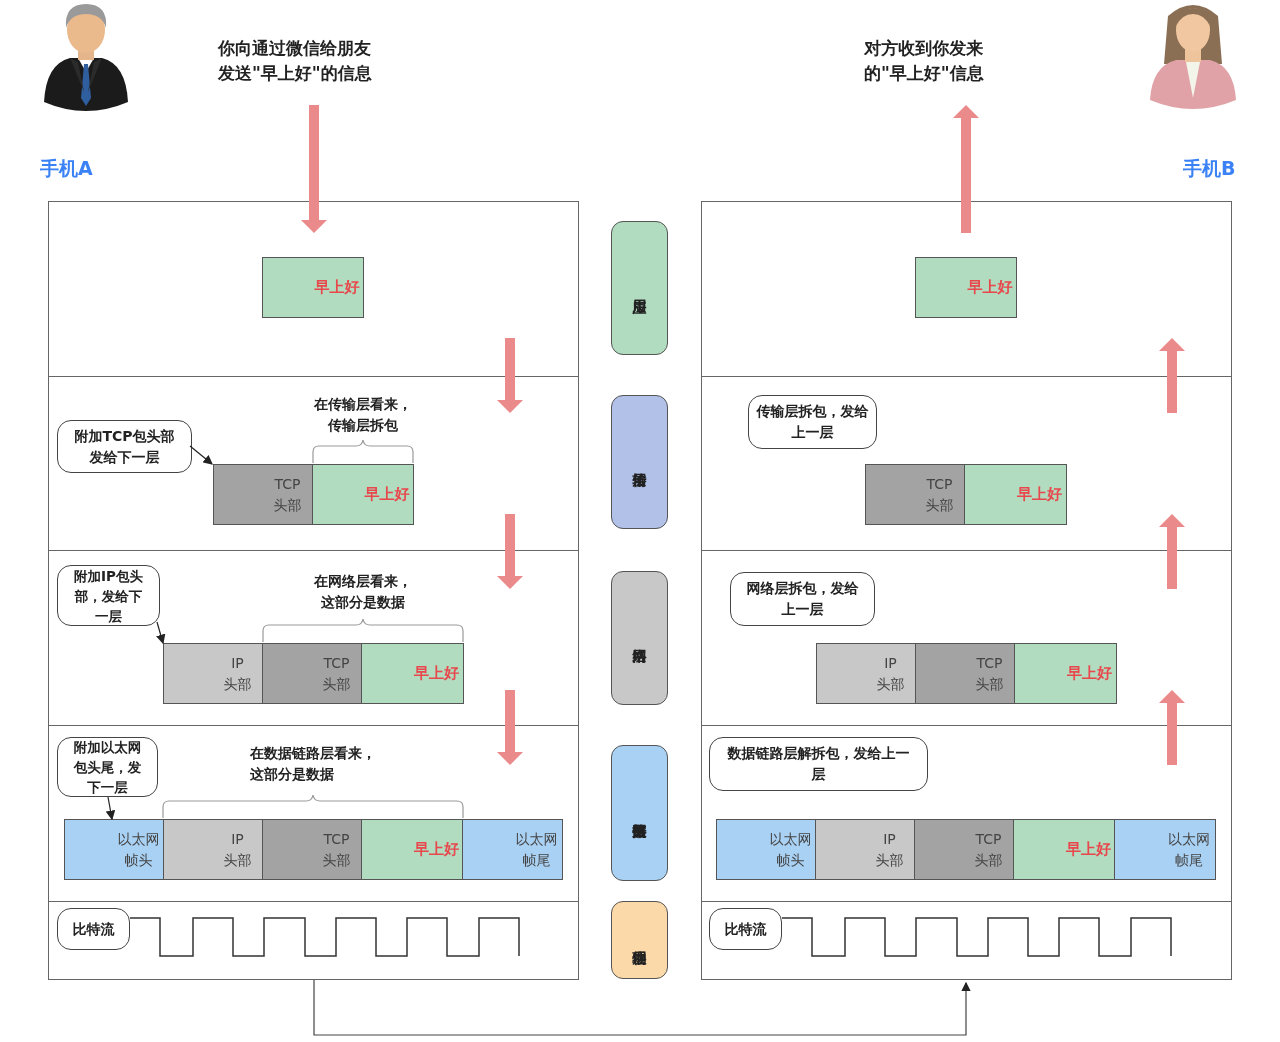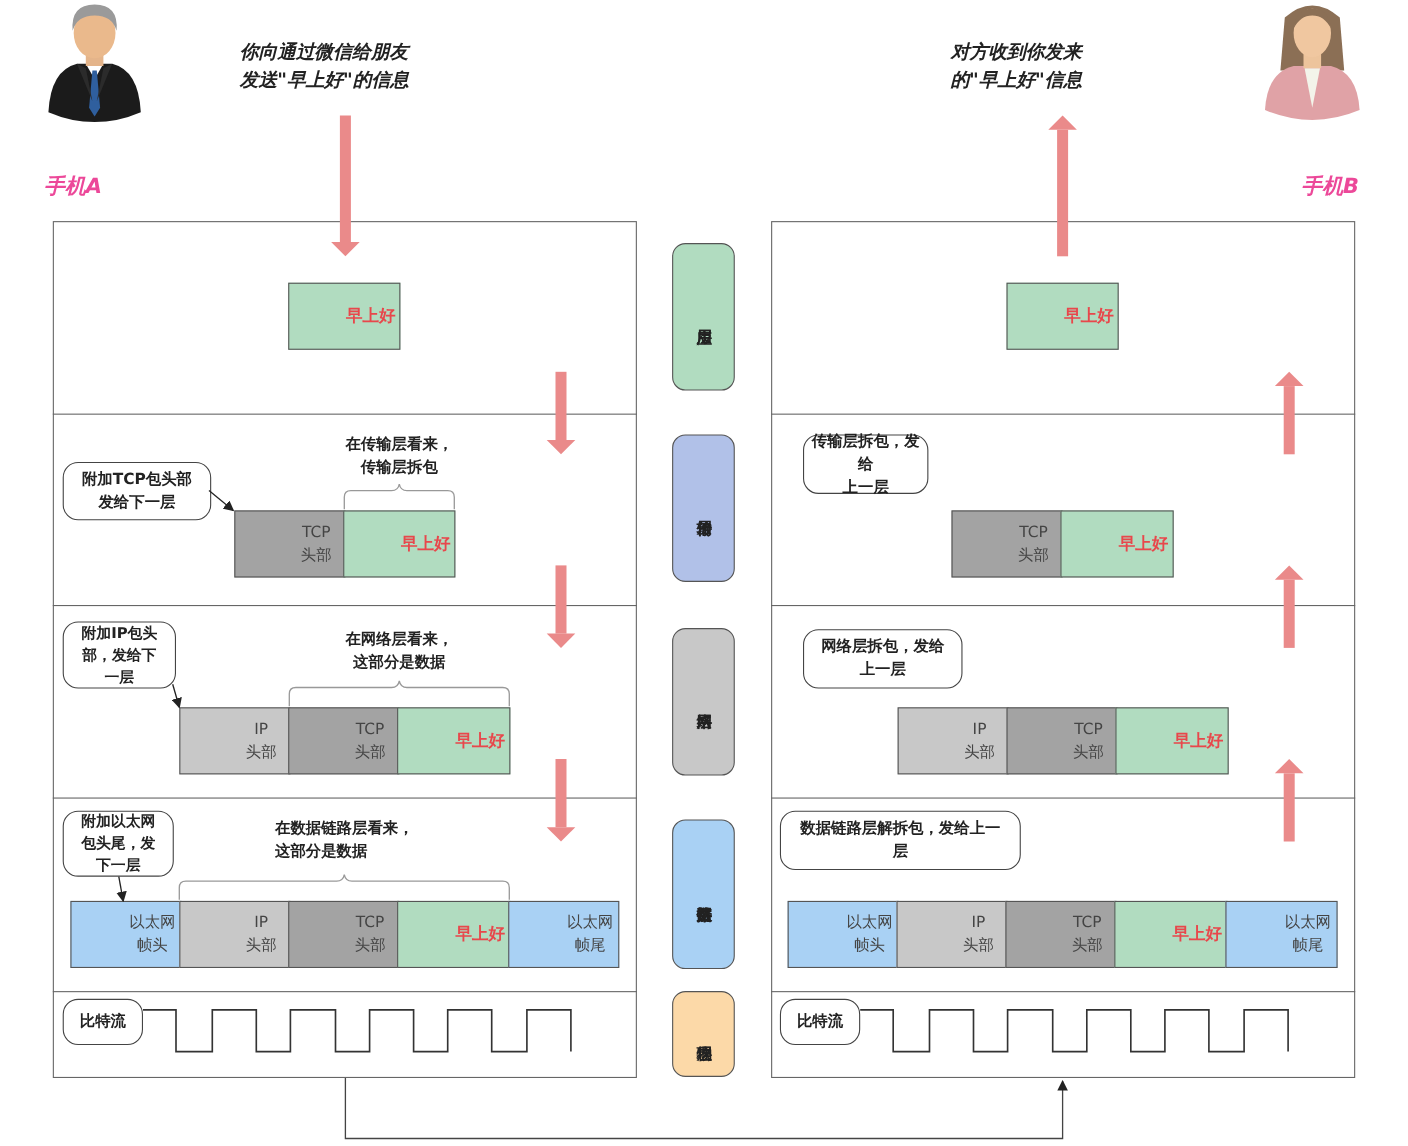--- a/index.html
+++ b/index.html
@@ -1,20 +1,20 @@
 <!DOCTYPE html>
 <html><head>
 <meta charset="utf-8">
 <style>
   html, body { margin: 0; padding: 0; background: #ffffff; }
   body { width: 1280px; height: 1042px; position: relative; overflow: hidden;
          font-family: "DejaVu Sans", "Liberation Sans", sans-serif; color: #222; }
-  .abs { position: absolute; font-style: italic; }
+  .abs { position: absolute; }
   .title { font-weight: bold; font-size: 17px; line-height: 25px; color: #222; text-align: left; }
-  .phone-label { font-weight: bold; font-size: 19px; color: #ec4899; }
+  .phone-label { font-weight: bold; font-size: 19px; color: #3b82f6; }
   .panel { position: absolute; border: 1.5px solid #666; background: #fff; box-sizing: border-box; }
   .divider { position: absolute; height: 0; border-top: 1.5px solid #666; }
   .cell { position: absolute; box-sizing: border-box; border: 1.5px solid #555;
           display: flex; align-items: center; justify-content: center; text-align: center;
           font-size: 14px; line-height: 21px; color: #444; white-space: pre-line; padding-left: 48px; }
   .c-app { background: #b1dcc0; color: #e8474b; font-weight: bold; font-size: 15px; }
   .c-tcp { background: #a3a3a3; }
   .c-ip { background: #c8c8c8; }
   .c-eth { background: #a9d1f4; }
   .note { position: absolute; box-sizing: border-box; border: 1.3px solid #444; border-radius: 14px;
@@ -120,21 +120,21 @@
 <div class="cell c-tcp" style="left:262px;top:819px;width:101px;height:61px;">TCP
 头部</div>
 <div class="cell c-app" style="left:361px;top:819px;width:103px;height:61px;">早上好</div>
 <div class="cell c-eth" style="left:462px;top:819px;width:101px;height:61px;">以太网
 帧尾</div>
 
 <div class="note" style="left:57px;top:908px;width:73px;height:42px;">比特流</div>
 
 <div class="cell c-app" style="left:915px;top:257px;width:102px;height:61px;">早上好</div>
 
-<div class="note" style="left:730px;top:395px;width:114px;height:54px;white-space:pre-line;font-family:Liberation Serif, serif;">传输层拆包，发给
+<div class="note" style="left:748px;top:395px;width:129px;height:54px;white-space:pre-line;font-family:Liberation Serif, serif;">传输层拆包，发给
 上一层</div>
 <div class="cell c-tcp" style="left:865px;top:464px;width:101px;height:61px;">TCP
 头部</div>
 <div class="cell c-app" style="left:964px;top:464px;width:103px;height:61px;">早上好</div>
 
 <div class="note" style="left:730px;top:572px;width:145px;height:54px;white-space:pre-line;">网络层拆包，发给
 上一层</div>
 <div class="cell c-ip" style="left:816px;top:643px;width:101px;height:61px;">IP
 头部</div>
 <div class="cell c-tcp" style="left:915px;top:643px;width:101px;height:61px;">TCP

